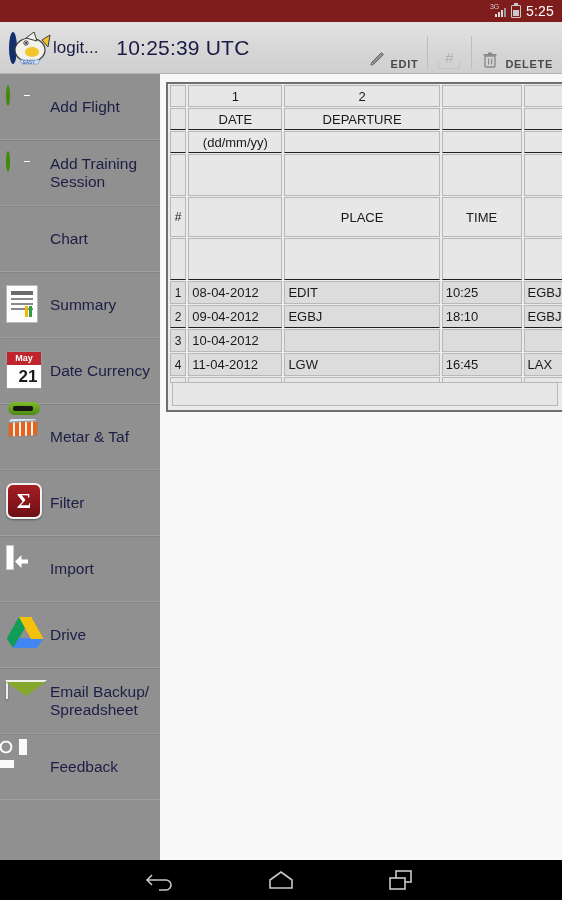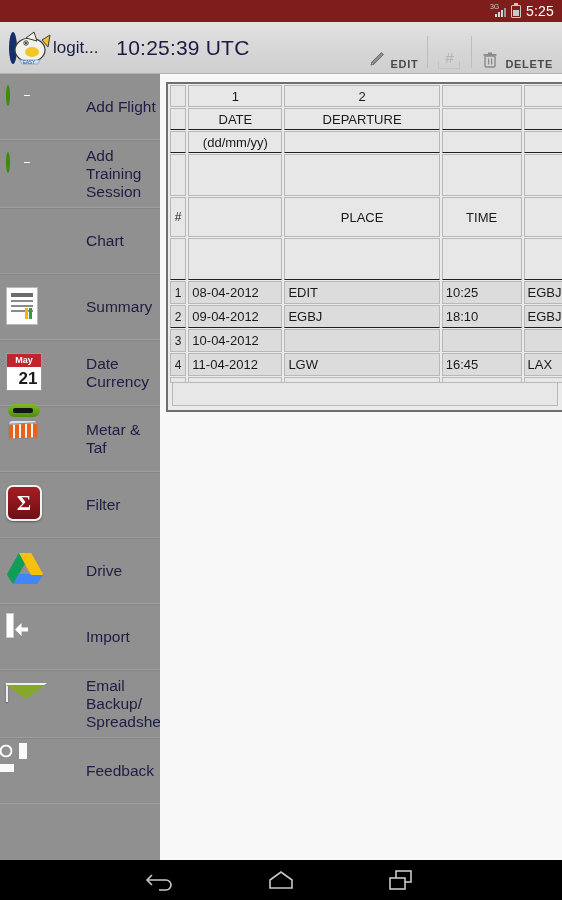--- a/index.html
+++ b/index.html
@@ -110,21 +110,20 @@
     min-height: 66px; padding: 6px 4px 6px 6px;
     border-bottom: 1px solid #9e9e9e;
     border-top: 1px solid #858585;
     gap: 4px;
   }
   .side-item:first-child { border-top: none; }
   .side-ico { width: 40px; height: 40px; flex: 0 0 40px; position: relative; }
   .side-lbl {
     font-size: 15.5px; color: #1d1d45; line-height: 18px;
     font-family: "Liberation Sans", sans-serif;
-    margin-left: 36px;
   }
   .side-filler { height: 140px; }
 
   
   .ic-plus {
     width: 38px; height: 38px; border-radius: 50%;
     background: radial-gradient(circle at 35% 28%, #b4e05c 0%, #7cc524 45%, #4f9f0b 100%);
     border: 2px solid #3f8a08;
     position: relative; box-shadow: inset 0 1px 2px rgba(255,255,255,.6);
   }
@@ -439,39 +438,39 @@
 
     <div class="side-item">
       <span class="side-ico">
           <span class="ic-sigma">Σ</span>
         </span>
       <span class="side-lbl">Filter</span>
     </div>
 
     <div class="side-item">
       <span class="side-ico">
+        <span class="ic-import"><span class="inner"><span class="arrow"></span><span class="strip"></span></span></span>
+      </span>
+      <span class="side-lbl">Import</span>
+    </div>
+
+    <div class="side-item">
+      <span class="side-ico">
         <svg width="38" height="34" viewBox="0 0 38 34">
           <path d="M13 2 L25 2 L13 23 Z" fill="#1aa260"></path>
           <path d="M25 2 L37 23 L25 23 Z" fill="#f4b400"></path>
           <path d="M13 23 L37 23 L31 32 L7 32 Z" fill="#4285f4"></path>
           <path d="M13 2 L1 23 L7 32 L19 12 Z" fill="#1aa260"></path>
           <path d="M13 2 L25 2 L37 23 L25 23 Z" fill="#f4b400"></path>
           <path d="M13 2 L1 24 L7 33 L19 12 Z" fill="#0f9d58"></path>
           <path d="M7 33 L31 33 L37 24 L13 24 Z" fill="#4285f4"></path>
           <path d="M13 2 L25 2 L37 24 L25 24 Z" fill="#f4c20d"></path>
         </svg>
       </span>
       <span class="side-lbl">Drive</span>
-    </div>
-
-    <div class="side-item">
-      <span class="side-ico">
-        <span class="ic-import"><span class="inner"><span class="arrow"></span><span class="strip"></span></span></span>
-      </span>
-      <span class="side-lbl">Import</span>
     </div>
 
     <div class="side-item">
       <span class="side-ico"><span class="ic-mail"></span></span>
       <span class="side-lbl">Email Backup/ Spreadsheet</span>
     </div>
 
     <div class="side-item">
       <span class="side-ico">
         <span class="ic-buoy"><i class="v"></i><i class="v2"></i><i class="h"></i><i class="h2"></i></span>

